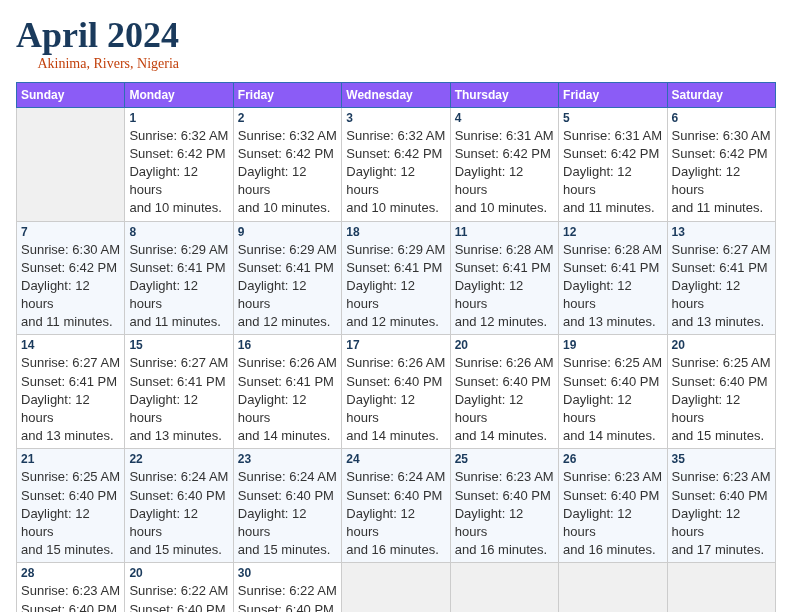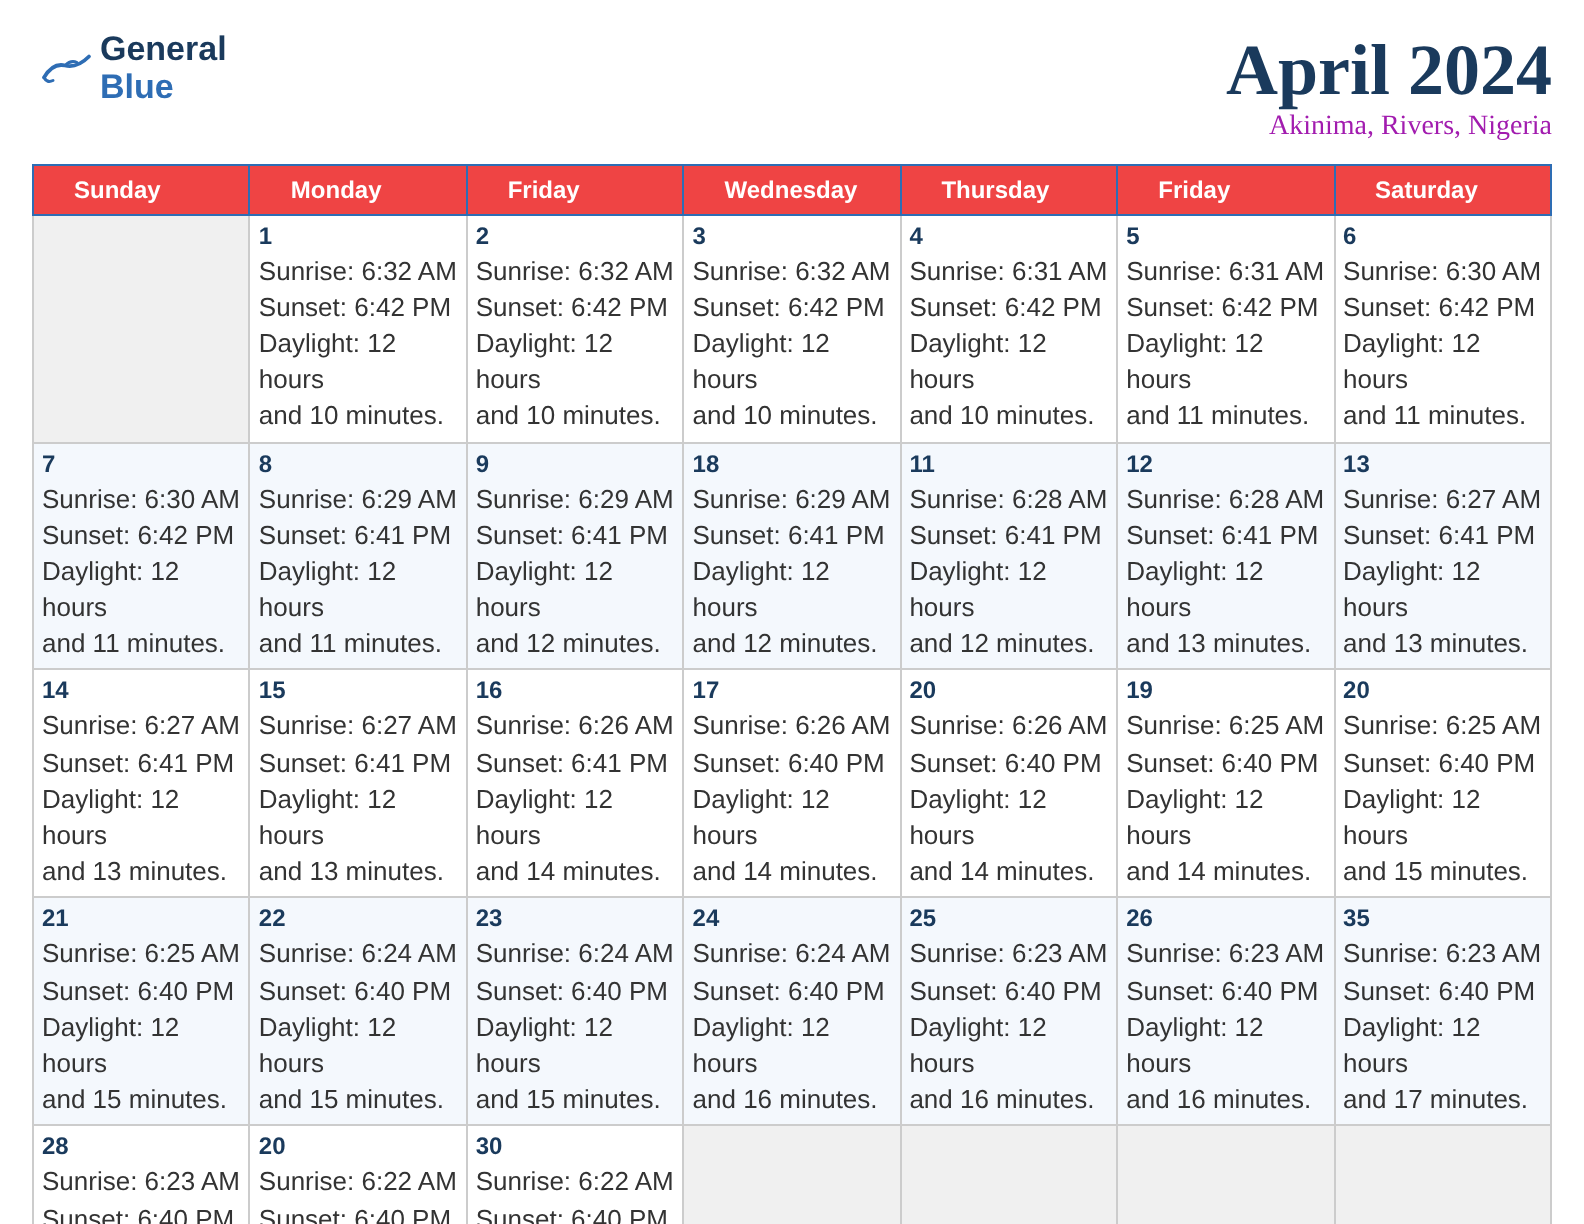--- a/index.html
+++ b/index.html
@@ -41,33 +41,33 @@
       font-family: Liberation Serif, serif;
     }
     .month-title {
       font-size: 36px;
       font-weight: bold;
       color: #1a3a5c;
       line-height: 1.1;
     }
     .location {
       font-size: 14px;
-      color: #a21caf;
+      color: #c2410c;
     }
     table {
       width: 100%;
       border-collapse: collapse;
       table-layout: fixed;
     }
     th {
-      background-color: #ef4444;
+      background-color: #8b5cf6;
       color: white;
       font-size: 12px;
       font-weight: bold;
-      padding: 5px 20px;
+      padding: 5px 4px;
       text-align: left;
       border: 1px solid #2e6db4;
     }
     td {
       border: 1px solid #ccc;
       vertical-align: top;
       padding: 3px 4px;
       font-size: 9.5px;
       color: #222;
       height: 74px;
@@ -94,33 +94,20 @@
     }
     tr td.empty {
       background-color: #f0f0f0;
     }
   </style>
 </head>
 <body>
 
 <div class="page">
   <div class="header">
-    <div class="logo">
-      <div class="logo-row">
-        <svg class="logo-bird" viewBox="0 0 40 26" xmlns="http://www.w3.org/2000/svg">
-          <path d="M8 18 Q14 8 22 10 Q30 12 38 4" stroke="#2e6db4" stroke-width="2.5" fill="none" stroke-linecap="round"></path>
-          <path d="M22 10 Q26 6 30 8" stroke="#2e6db4" stroke-width="2" fill="none" stroke-linecap="round"></path>
-          <path d="M8 18 Q10 22 14 20" stroke="#2e6db4" stroke-width="2" fill="none" stroke-linecap="round"></path>
-        </svg>
-        <div>
-          <div style="font-size:17px;font-weight:bold;color:#1a3a5c;line-height:1.1;">General</div>
-          <div style="font-size:17px;font-weight:bold;color:#2e6db4;line-height:1.1;">Blue</div>
-        </div>
-      </div>
-    </div>
     <div class="title-block">
       <div class="month-title">April 2024</div>
       <div class="location">Akinima, Rivers, Nigeria</div>
     </div>
   </div>
 
   <table>
     <thead>
       <tr>
 

